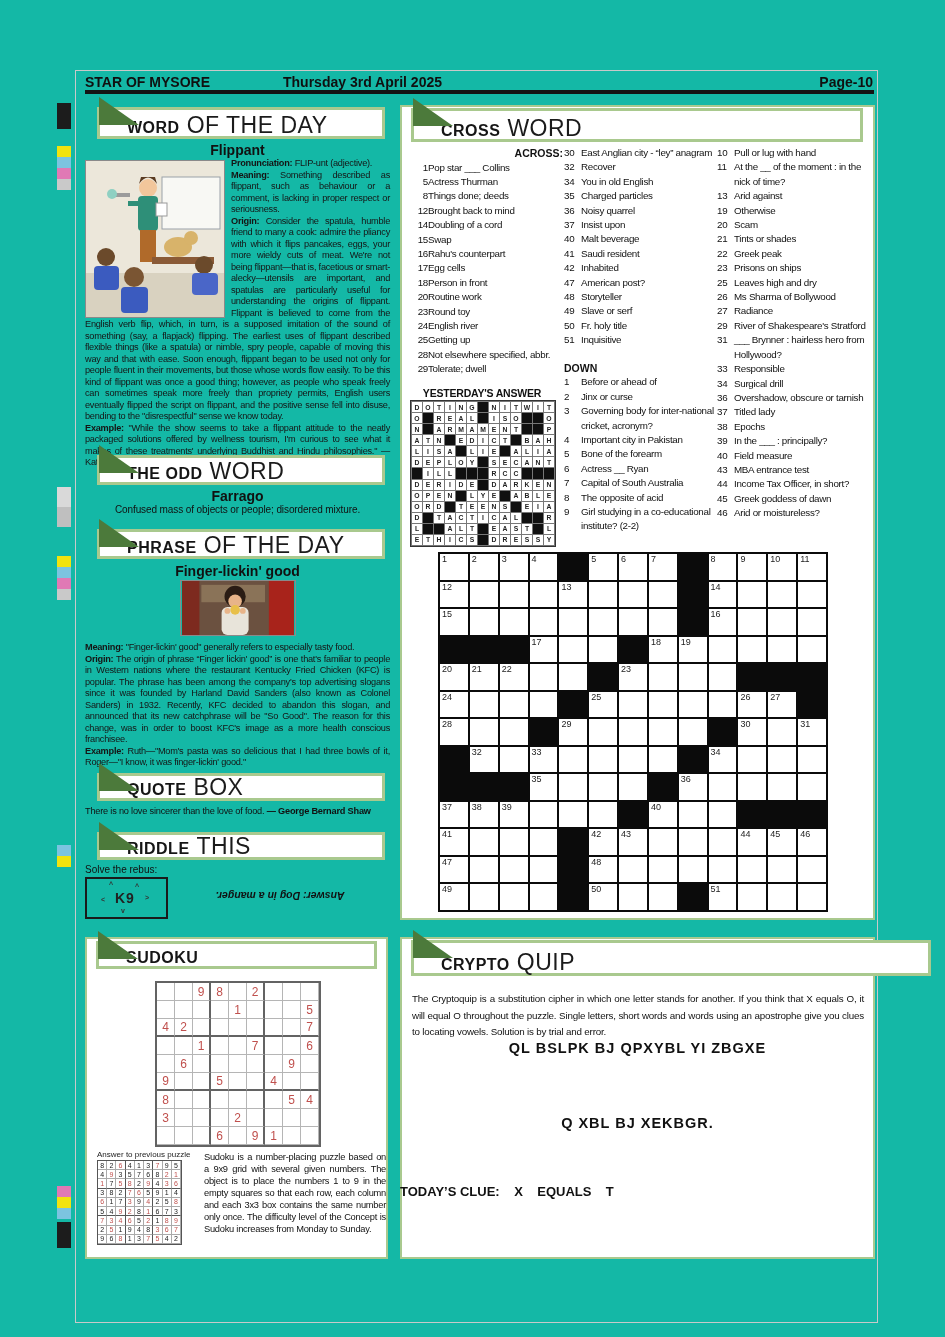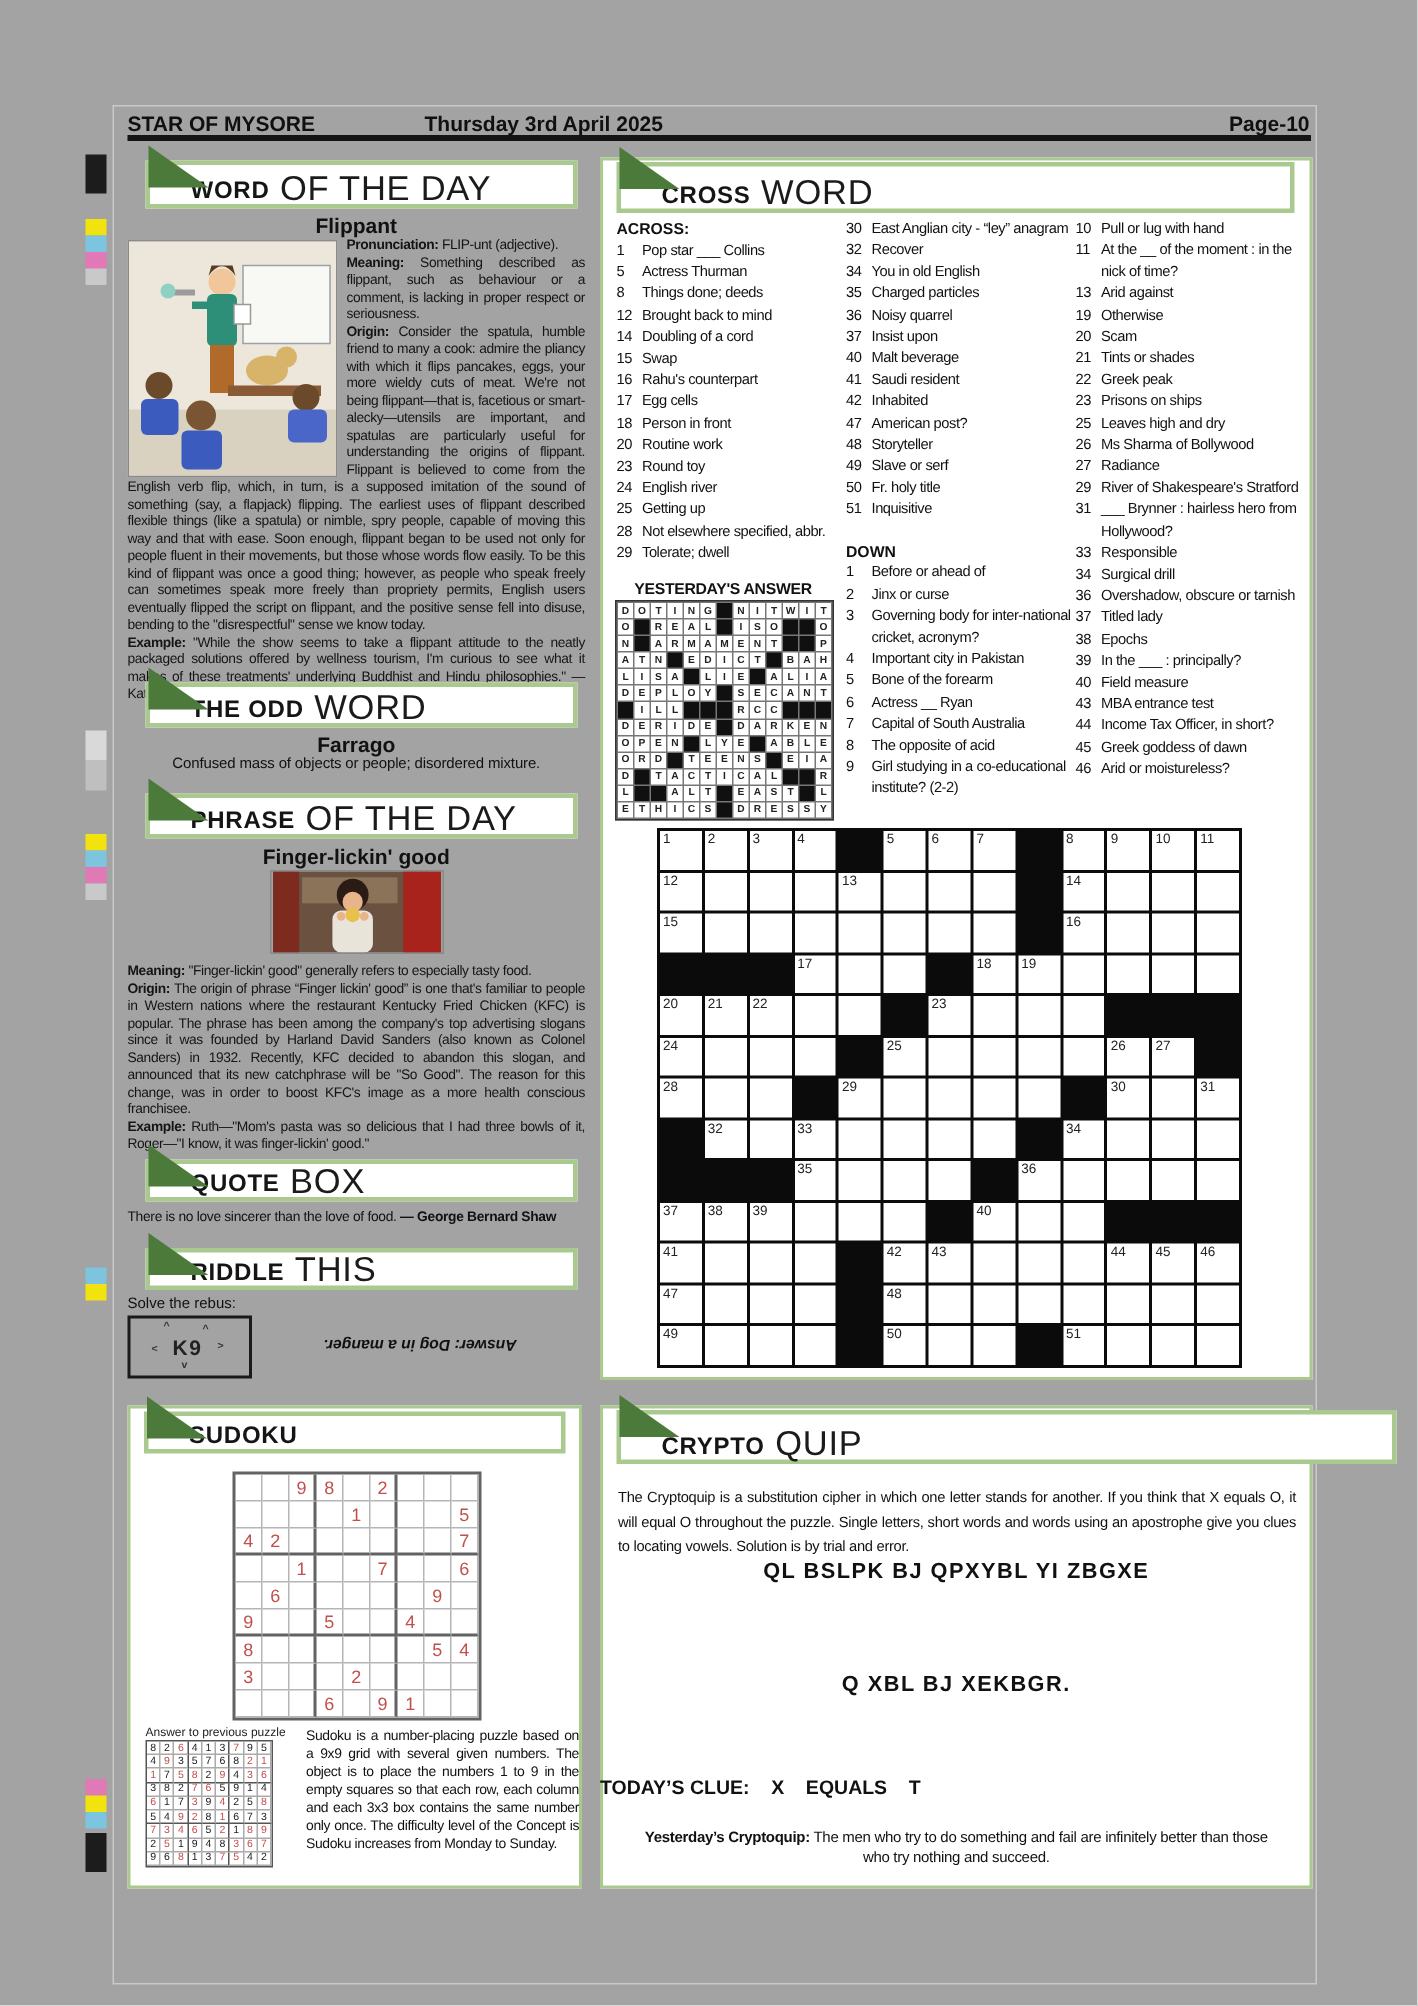--- a/index.html
+++ b/index.html
@@ -1,17 +1,17 @@
 <!DOCTYPE html>
 <html><head>
 <meta charset="utf-8">
 <title>Star of Mysore - Puzzle Page</title>
 <style>
   html,body{margin:0;padding:0;background:#fff;}
-  .page{position:relative;width:945px;height:1337px;background:#a3a3a3;overflow:hidden;
+  .page{position:relative;width:945px;height:1337px;background:#14b8a6;overflow:hidden;
         font-family:"Liberation Sans","DejaVu Sans",sans-serif;color:#111;}
   .page-frame{position:absolute;left:75px;top:70px;width:801px;height:1251px;border:1px solid #c9c9c9;}
   .abs{position:absolute;}
 
   
   .mast{font-weight:bold;font-size:14px;color:#101010;}
   .mast-rule{position:absolute;left:85px;top:90px;width:789px;height:4px;background:#141414;}
 
   
   .pm{position:absolute;width:14px;}
@@ -406,21 +406,21 @@
   <div class="sud-desc">Sudoku is a number-placing puzzle based on a 9x9 grid with several given numbers. The object is to place the numbers 1 to 9 in the empty squares so that each row, each column and each 3x3 box contains the same number only once. The difficulty level of the Concept is Sudoku increases from Monday to Sunday.</div>
 
   <div class="outer-box" style="left:400px;top:105px;width:475px;height:815px;"></div>
   <div class="hdr-box" style="left:411px;top:108px;width:452px;height:34px;">
     <svg class="fold" width="42" height="32" viewBox="0 0 42 32">
         <polygon points="2,2 2,30 42,30" fill="#4c7a3b"></polygon>
       </svg>
     <span class="hb">CROSS</span>
     <span class="hl">WORD</span>
   </div>
-  <div class="cluecol" style="left:411px;width:152px;">
+  <div class="cluecol" style="left:411px;width:152px;text-align:right;">
       <div class="clue-label">ACROSS:</div>
       <div class="clue">
         <span class="cn">1</span>
         <span class="ct">Pop star ___ Collins</span>
       </div>
       <div class="clue">
         <span class="cn">5</span>
         <span class="ct">Actress Thurman</span>
       </div>
       <div class="clue">
@@ -1121,18 +1121,14 @@
     <svg class="fold" width="42" height="32" viewBox="0 0 42 32">
         <polygon points="2,2 2,30 42,30" fill="#4c7a3b"></polygon>
       </svg>
     <span class="hb">CRYPTO</span>
     <span class="hl">QUIP</span>
   </div>
   <div class="cq-intro">The Cryptoquip is a substitution cipher in which one letter stands for another.  If you think that X equals O, it will equal O throughout the puzzle.  Single letters, short words and words using an apostrophe give you clues to locating vowels. Solution is by trial and error.</div>
   <div class="cq-line" style="top:1040px;">QL BSLPK BJ QPXYBL YI ZBGXE</div>
   <div class="cq-line" style="top:1115px;">Q XBL BJ XEKBGR.</div>
   <div class="cq-clue">TODAY’S CLUE:    X    EQUALS    T</div>
-  <div class="cq-yest">
-    <b>Yesterday’s Cryptoquip:</b>
-    <span>The men who try to do something and fail are infinitely better than those who try nothing and succeed.</span>
-  </div>
 
 </div>
 
 </body></html>

